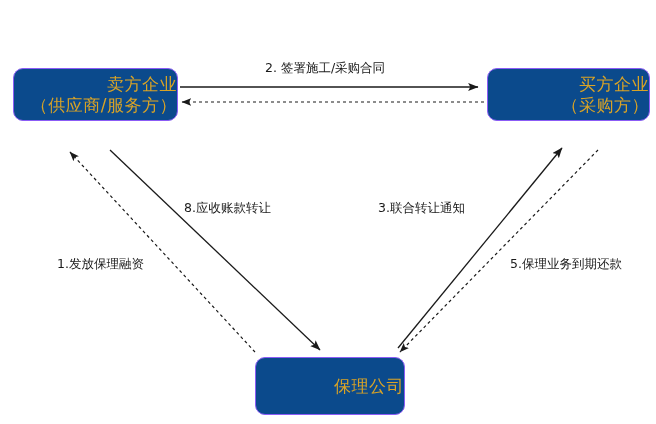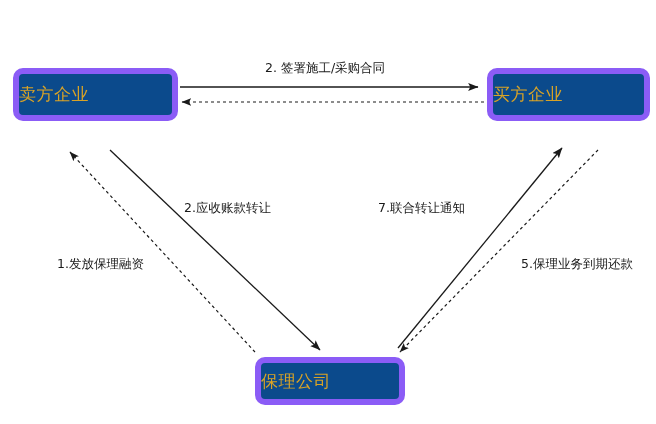--- a/index.html
+++ b/index.html
@@ -14,62 +14,62 @@
     position: relative;
     width: 656px;
     height: 424px;
     background: #ffffff;
     overflow: hidden;
   }
   .node {
     position: absolute;
     box-sizing: border-box;
     background: #0b4a8c;
-    border: 6px solid #8b5cf6;
+    border: 1px solid #8b5cf6;
     border-radius: 10px;
     color: #d9a326;
     display: flex;
     flex-direction: column;
-    align-items: flex-start;
+    align-items: flex-end;
     justify-content: center;
     text-align: center;
     line-height: 1.22;
     font-size: 17px;
     letter-spacing: 0.5px;
     font-family: "DejaVu Sans", "Liberation Sans", sans-serif;
   }
   .node .line2 { display: block; }
   #node-seller {
     left: 13px;  top: 68px;  width: 165px; height: 53px;
   }
   #node-buyer {
     left: 487px; top: 68px;  width: 163px; height: 53px;
   }
   #node-factor {
-    left: 255px; top: 357px; width: 150px; height: 48px;
+    left: 255px; top: 357px; width: 150px; height: 58px;
   }
   #edges {
     position: absolute;
     left: 0; top: 0;
     width: 656px; height: 424px;
     pointer-events: none;
   }
   .edge-label {
     position: absolute;
     color: #1a1a1a;
     font-size: 12.5px;
     white-space: nowrap;
     font-family: "DejaVu Sans", "Liberation Sans", sans-serif;
   }
   #label-1 { left: 265px; top: 60px; }
   #label-ar { left: 252px; top: 110px; }
   #label-2 { left: 184px; top: 200px; }
   #label-3 { left: 378px; top: 200px; }
   #label-4 { left: 57px;  top: 256px; }
-  #label-5 { left: 521px; top: 256px; }
+  #label-5 { left: 510px; top: 256px; }
 </style>
 </head>
 <body>
 
 <div id="canvas">
 
   <svg id="edges" viewBox="0 0 656 424" width="656" height="424" xmlns="http://www.w3.org/2000/svg">
     <defs>
       <marker id="ah" markerWidth="9" markerHeight="9" refX="7.6" refY="3.1" orient="auto" markerUnits="strokeWidth">
         <path d="M0,0 L8,3.1 L0,6.2 L1.7,3.1 z" fill="#1a1a1a"></path>
@@ -84,29 +84,31 @@
 
     <line x1="255" y1="352" x2="70" y2="152" stroke="#1a1a1a" stroke-width="1.2" stroke-dasharray="3,3" marker-end="url(#ah)"></line>
 
     <line x1="398" y1="348" x2="562" y2="148" stroke="#1a1a1a" stroke-width="1.3" marker-end="url(#ah)"></line>
 
     <line x1="598" y1="150" x2="400" y2="352" stroke="#1a1a1a" stroke-width="1.2" stroke-dasharray="3,3" marker-end="url(#ah)"></line>
   </svg>
 
   <div class="node" id="node-seller">
     <span>卖方企业</span>
+    <span class="line2">（供应商/服务方）</span>
   </div>
 
   <div class="node" id="node-buyer">
     <span>买方企业</span>
+    <span class="line2">（采购方）</span>
   </div>
 
   <div class="node" id="node-factor">
     <span>保理公司</span>
   </div>
 
   <div class="edge-label" id="label-1">2. 签署施工/采购合同</div>
-  <div class="edge-label" id="label-2">2.应收账款转让</div>
-  <div class="edge-label" id="label-3">7.联合转让通知</div>
+  <div class="edge-label" id="label-2">8.应收账款转让</div>
+  <div class="edge-label" id="label-3">3.联合转让通知</div>
   <div class="edge-label" id="label-4">1.发放保理融资</div>
   <div class="edge-label" id="label-5">5.保理业务到期还款</div>
 
 </div>
 
 </body></html>

